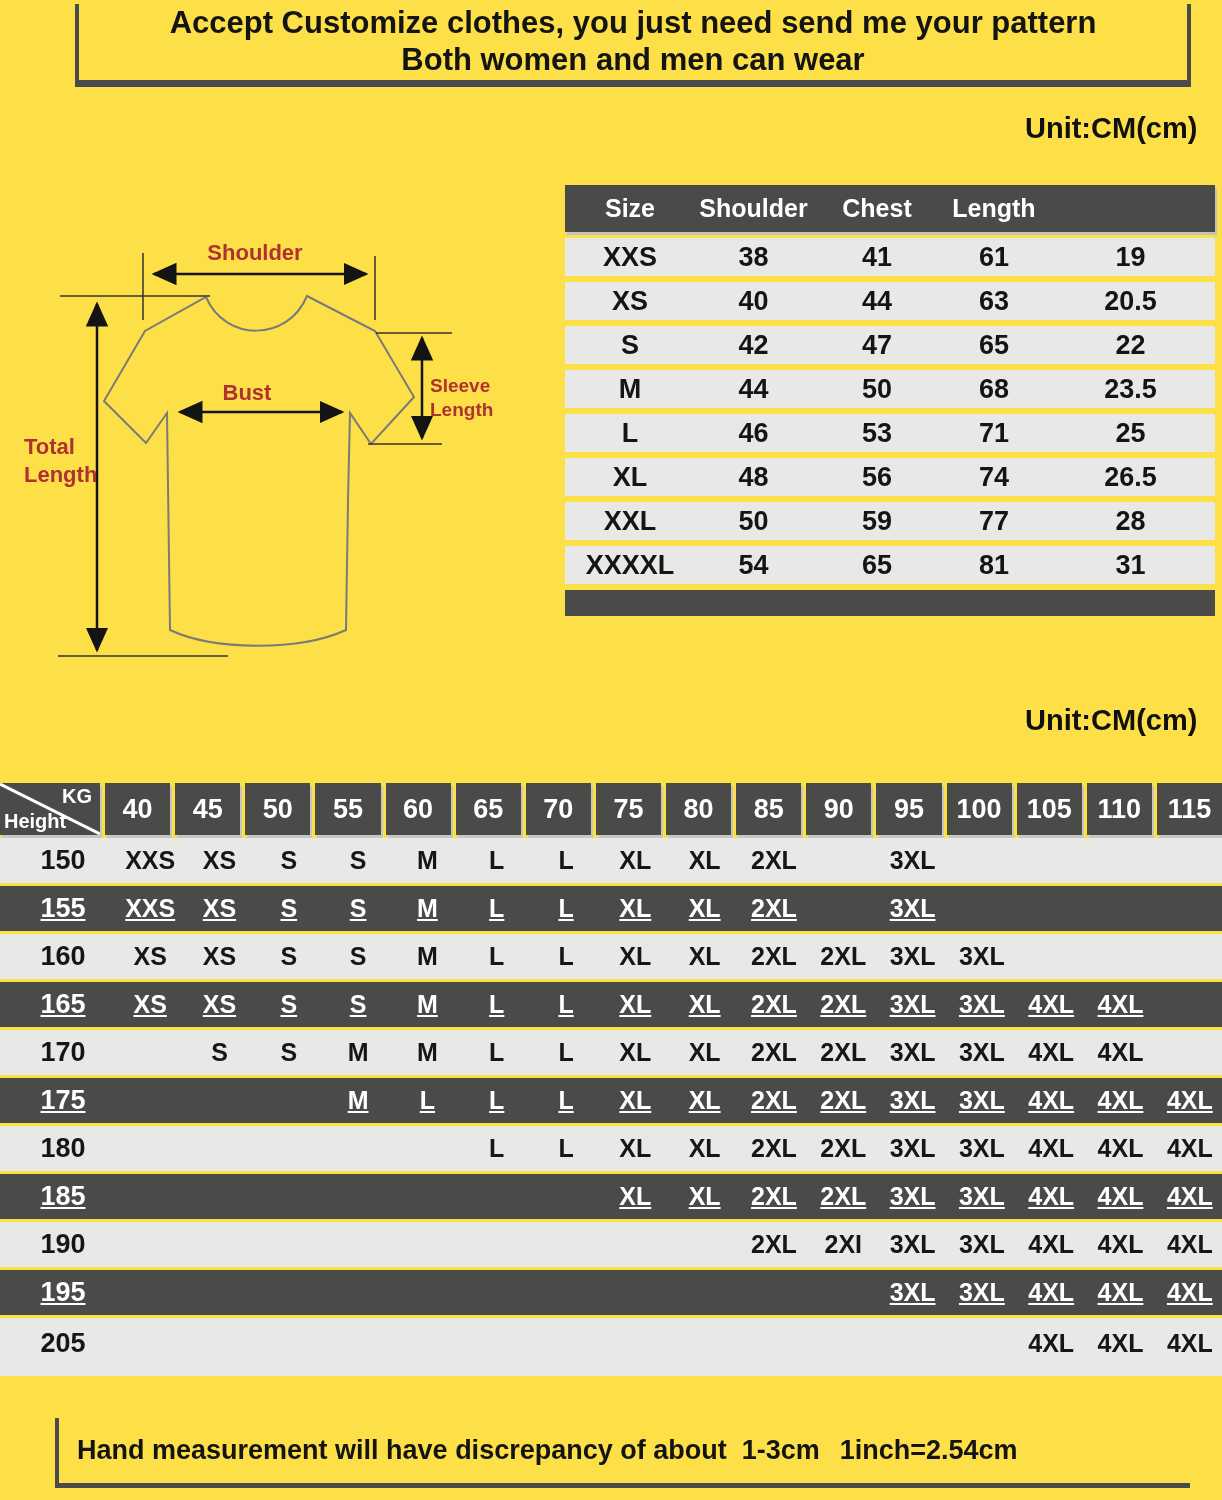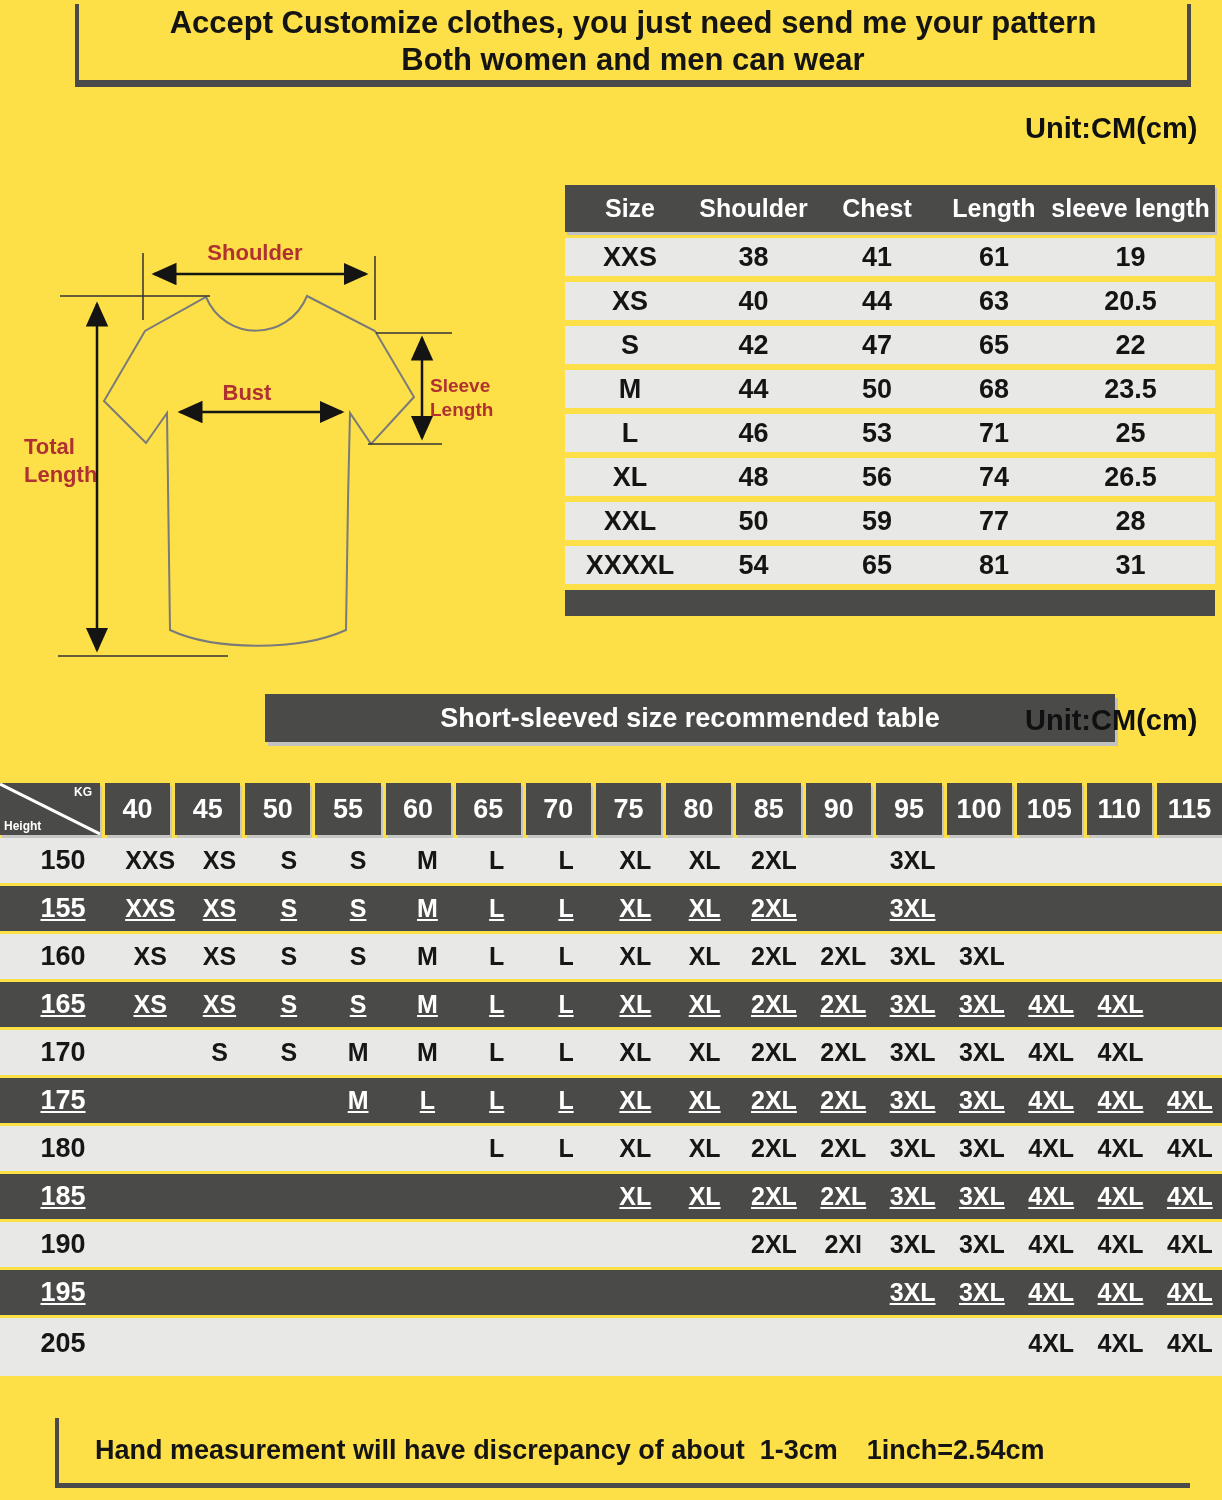--- a/index.html
+++ b/index.html
@@ -32,39 +32,39 @@
              font-weight:bold;font-size:25px;box-shadow:2px 3px 0 #c2c2c0;}
   .st-row{display:flex;background:#e8e8e6;height:38px;line-height:38px;margin-top:6px;
           font-weight:bold;font-size:27px;}
   .st-cell,.st-hcell{text-align:center;}
   .c0{width:20%;} .c1{width:18%;} .c2{width:20%;} .c3{width:16%;} .c4{width:26%;}
   .st-footer{background:#4a4a48;height:26px;margin-top:6px;}
 
   
   .matrix{position:absolute;left:0;top:783px;width:1222px;}
   .mx-header{display:grid;grid-template-columns:100px repeat(16,1fr);column-gap:5px;height:52px;}
-  .mx-corner{position:relative;background:#4a4a48;color:#fff;font-weight:bold;font-size:12px;
+  .mx-corner{position:relative;background:#4a4a48;color:#fff;font-weight:bold;font-size:20px;
              box-shadow:2px 3px 0 #c6c6c4;}
   .mx-corner .kg{position:absolute;top:2px;right:8px;}
   .mx-corner .hgt{position:absolute;bottom:2px;left:4px;}
   .mx-corner svg{position:absolute;left:0;top:0;}
   .mx-wcell{background:#4a4a48;color:#fff;font-weight:bold;font-size:27px;text-align:center;
             line-height:52px;box-shadow:2px 3px 0 #c6c6c4;}
   .mx-row{display:grid;grid-template-columns:100px repeat(16,1fr);column-gap:5px;height:45px;
           line-height:45px;margin-top:3px;font-weight:bold;padding-left:13px;}
   .mx-row.light{background:#e8e8e6;color:#161616;}
   .mx-row.dark{background:#4a4a48;color:#fff;text-decoration:underline;}
   .mx-row.tall{height:58px;line-height:50px;}
   .mx-height{font-size:27px;text-align:center;}
   .mx-cell{font-size:25px;text-align:center;}
 
   
   .footer{position:absolute;left:55px;top:1418px;width:1135px;height:70px;
           border-left:4px solid #4a4a4a;border-bottom:5px solid #4a4a4a;
-          display:flex;align-items:center;gap:29px;padding-left:36px;box-sizing:border-box;
+          display:flex;align-items:center;gap:20px;padding-left:18px;box-sizing:border-box;
           font-weight:bold;font-size:27px;}
   .footer span{white-space:pre;}
 </style>
 </head>
 <body>
 
 <div class="page">
 
   <div class="banner">
     <div>Accept Customize clothes, you just need send me your pattern</div>
@@ -106,21 +106,20 @@
       <text x="430" y="196" font-size="19" class="dim-label">Length</text>
     </svg>
   </div>
 
   <div class="stable">
     <div class="st-header">
       <div class="st-hcell c0">Size</div>
       <div class="st-hcell c1">Shoulder</div>
       <div class="st-hcell c2">Chest</div>
       <div class="st-hcell c3">Length</div>
-      <div class="st-hcell c4">sleeve length</div>
     </div>
     <div id="st-body">
         <div class="st-row">
           <div class="st-cell c0">XXS</div>
           <div class="st-cell c1">38</div>
           <div class="st-cell c2">41</div>
           <div class="st-cell c3">61</div>
           <div class="st-cell c4">19</div>
         </div>
         <div class="st-row">
@@ -169,23 +168,20 @@
           <div class="st-cell c0">XXXXL</div>
           <div class="st-cell c1">54</div>
           <div class="st-cell c2">65</div>
           <div class="st-cell c3">81</div>
           <div class="st-cell c4">31</div>
         </div>
       </div>
     <div class="st-footer"></div>
   </div>
 
-  <div class="bar bar2">
-    <span>Short-sleeved size recommended table</span>
-  </div>
   <div class="unit unit2">Unit:CM(cm)</div>
 
   <div class="matrix">
     <div class="mx-header">
       <div class="mx-corner">
         <svg width="100" height="52" viewBox="0 0 100 52">
           <line x1="0" y1="1" x2="100" y2="51" stroke="#fff" stroke-width="3"></line>
         </svg>
         <span class="kg">KG</span>
         <span class="hgt">Height</span>

